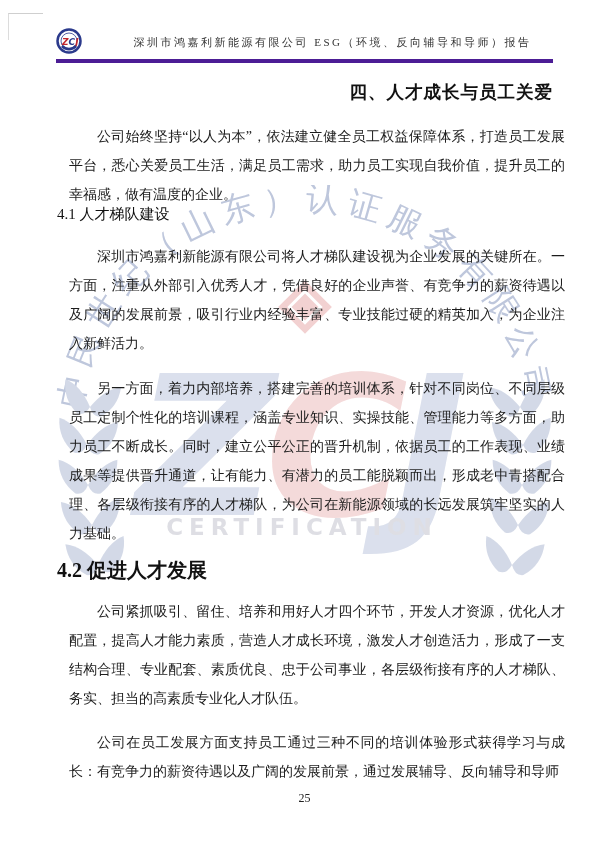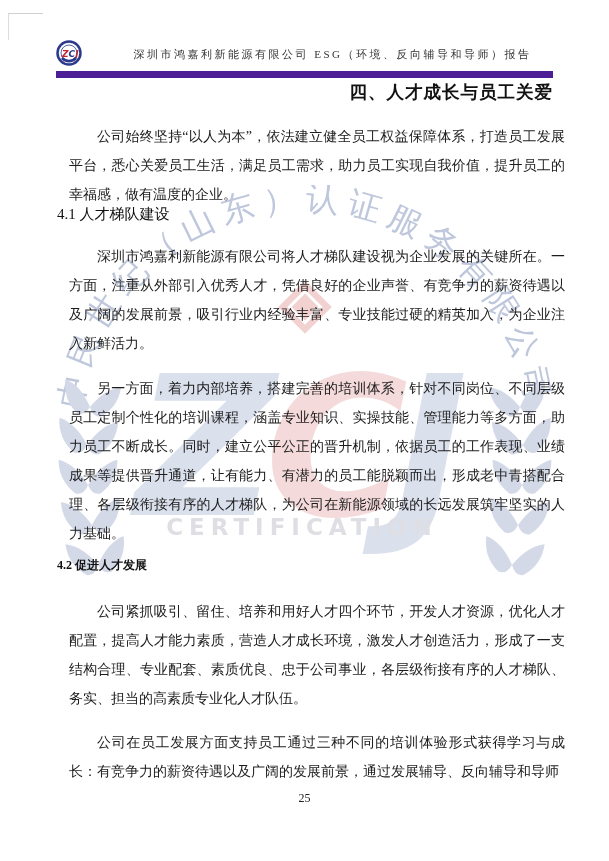--- a/index.html
+++ b/index.html
@@ -11,22 +11,22 @@
     font-family:"Liberation Serif","DejaVu Serif",serif;
     color:#1f1f1f;
   }
   
   .corner-mark{
     position:absolute;left:8px;top:13px;width:34px;height:26px;
     border-left:1px solid #dcdcdc;border-top:1px solid #cfcfcf;
   }
   
   .header{
-    position:absolute;left:56px;top:38px;width:497px;height:33px;
-    border-bottom:7px solid #4c1d95;
+    position:absolute;left:56px;top:26px;width:497px;height:33px;
+    border-bottom:4px solid #4c1d95;
   }
   .logo{
     position:absolute;left:0px;top:2px;width:26px;height:26px;
   }
   .header-title{
     position:absolute;left:56px;top:9px;width:441px;
     font-size:11px;letter-spacing:2.5px;color:#333;
     white-space:nowrap;text-align:center;
   }
   
@@ -43,21 +43,21 @@
   }
   .para{
     position:absolute;left:57px;width:496px;
     font-size:14px;line-height:29px;text-align:justify;text-justify:inter-character;
     text-indent:2em;margin:12px;color:#1c1c1c;
   }
   .p1{top:110px;}
   .h41{position:absolute;left:57px;top:205px;font-size:15px;font-weight:normal;color:#111;}
   .p2{top:230px;}
   .p3{top:362px;}
-  .h42{position:absolute;left:57px;top:557px;font-size:12px;font-weight:bold;color:#111;}
+  .h42{position:absolute;left:57px;top:557px;font-size:20px;font-weight:bold;color:#111;}
   .p4{top:585px;}
   .p5{top:716px;}
   .page-number{
     position:absolute;left:0;top:791px;width:609px;text-align:center;
     font-size:12px;color:#222;
   }
 </style>
 </head>
 <body>
 

